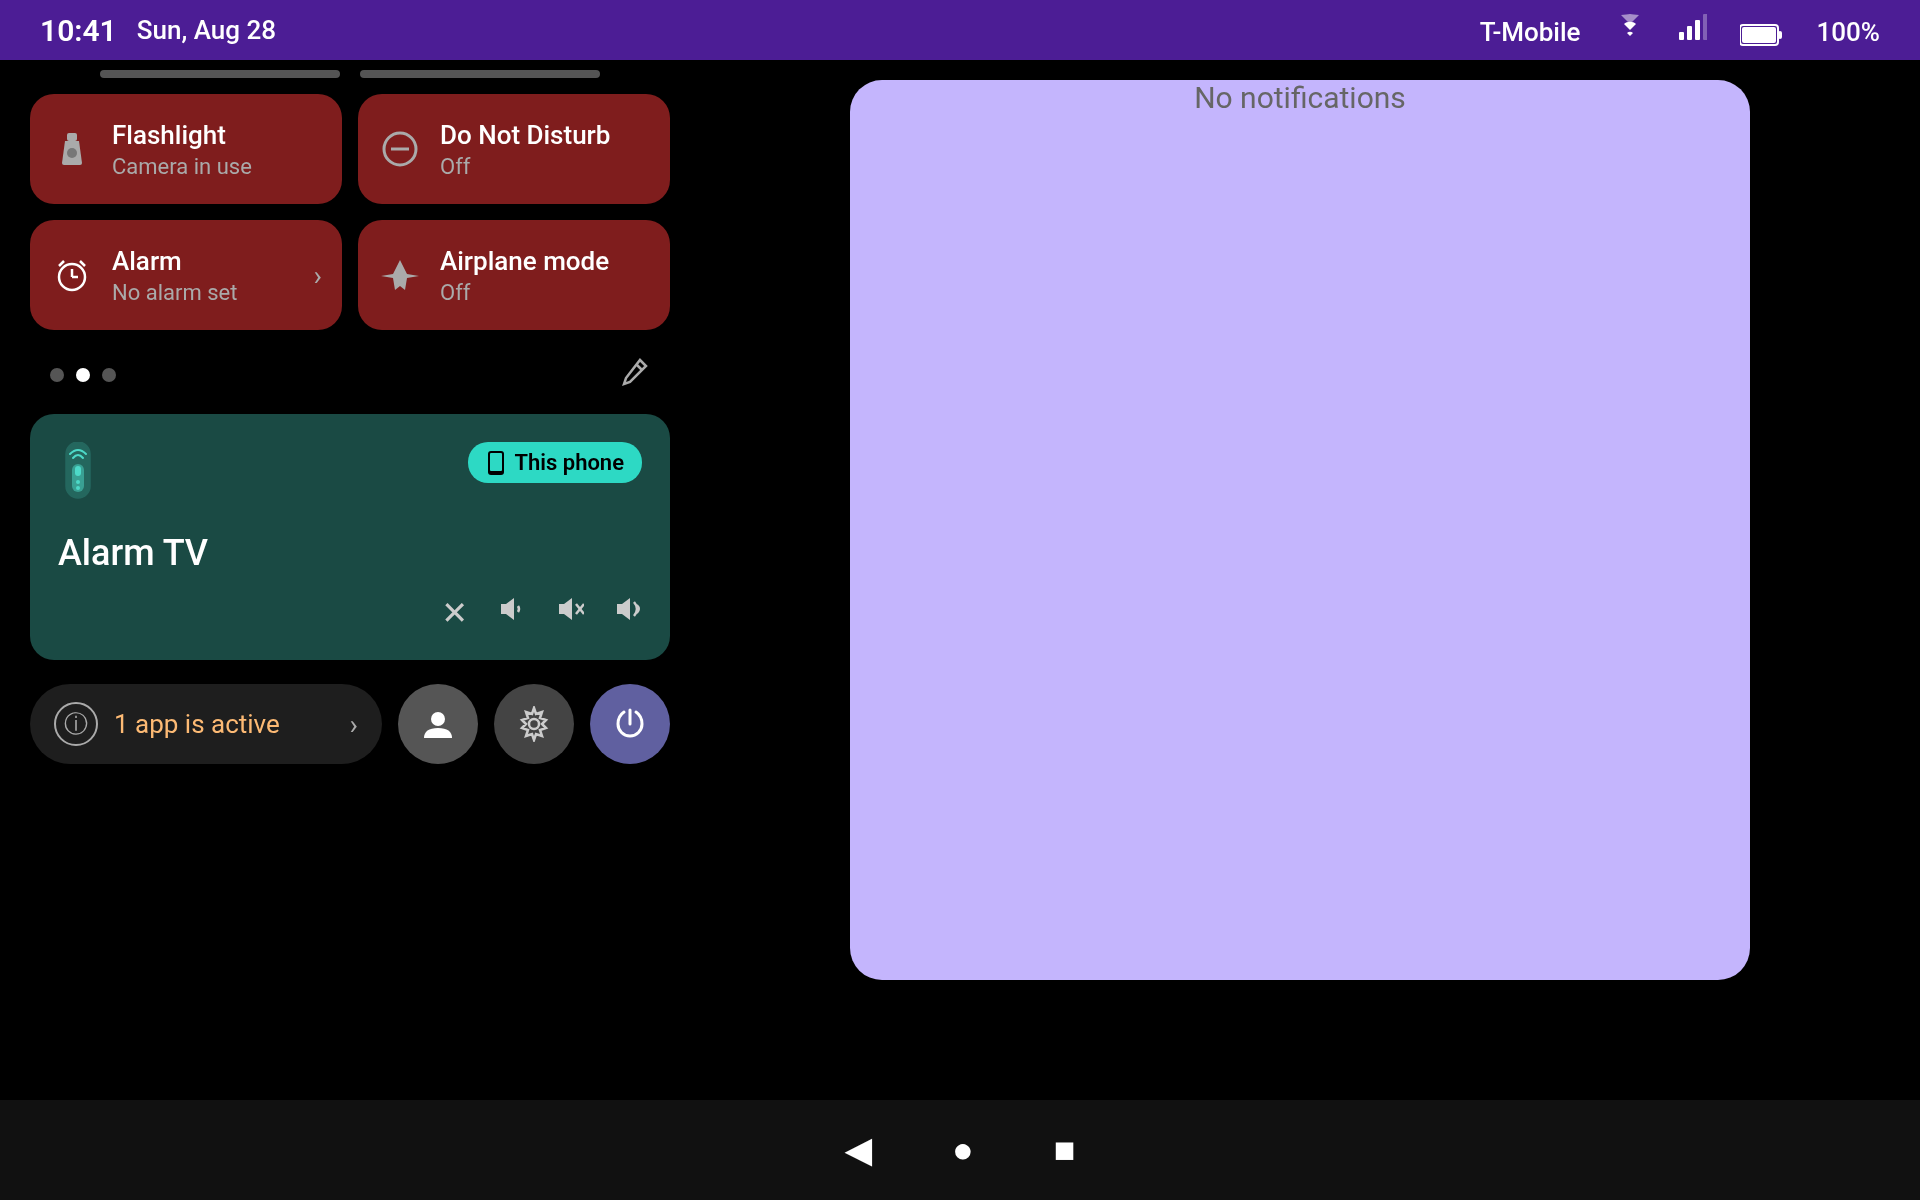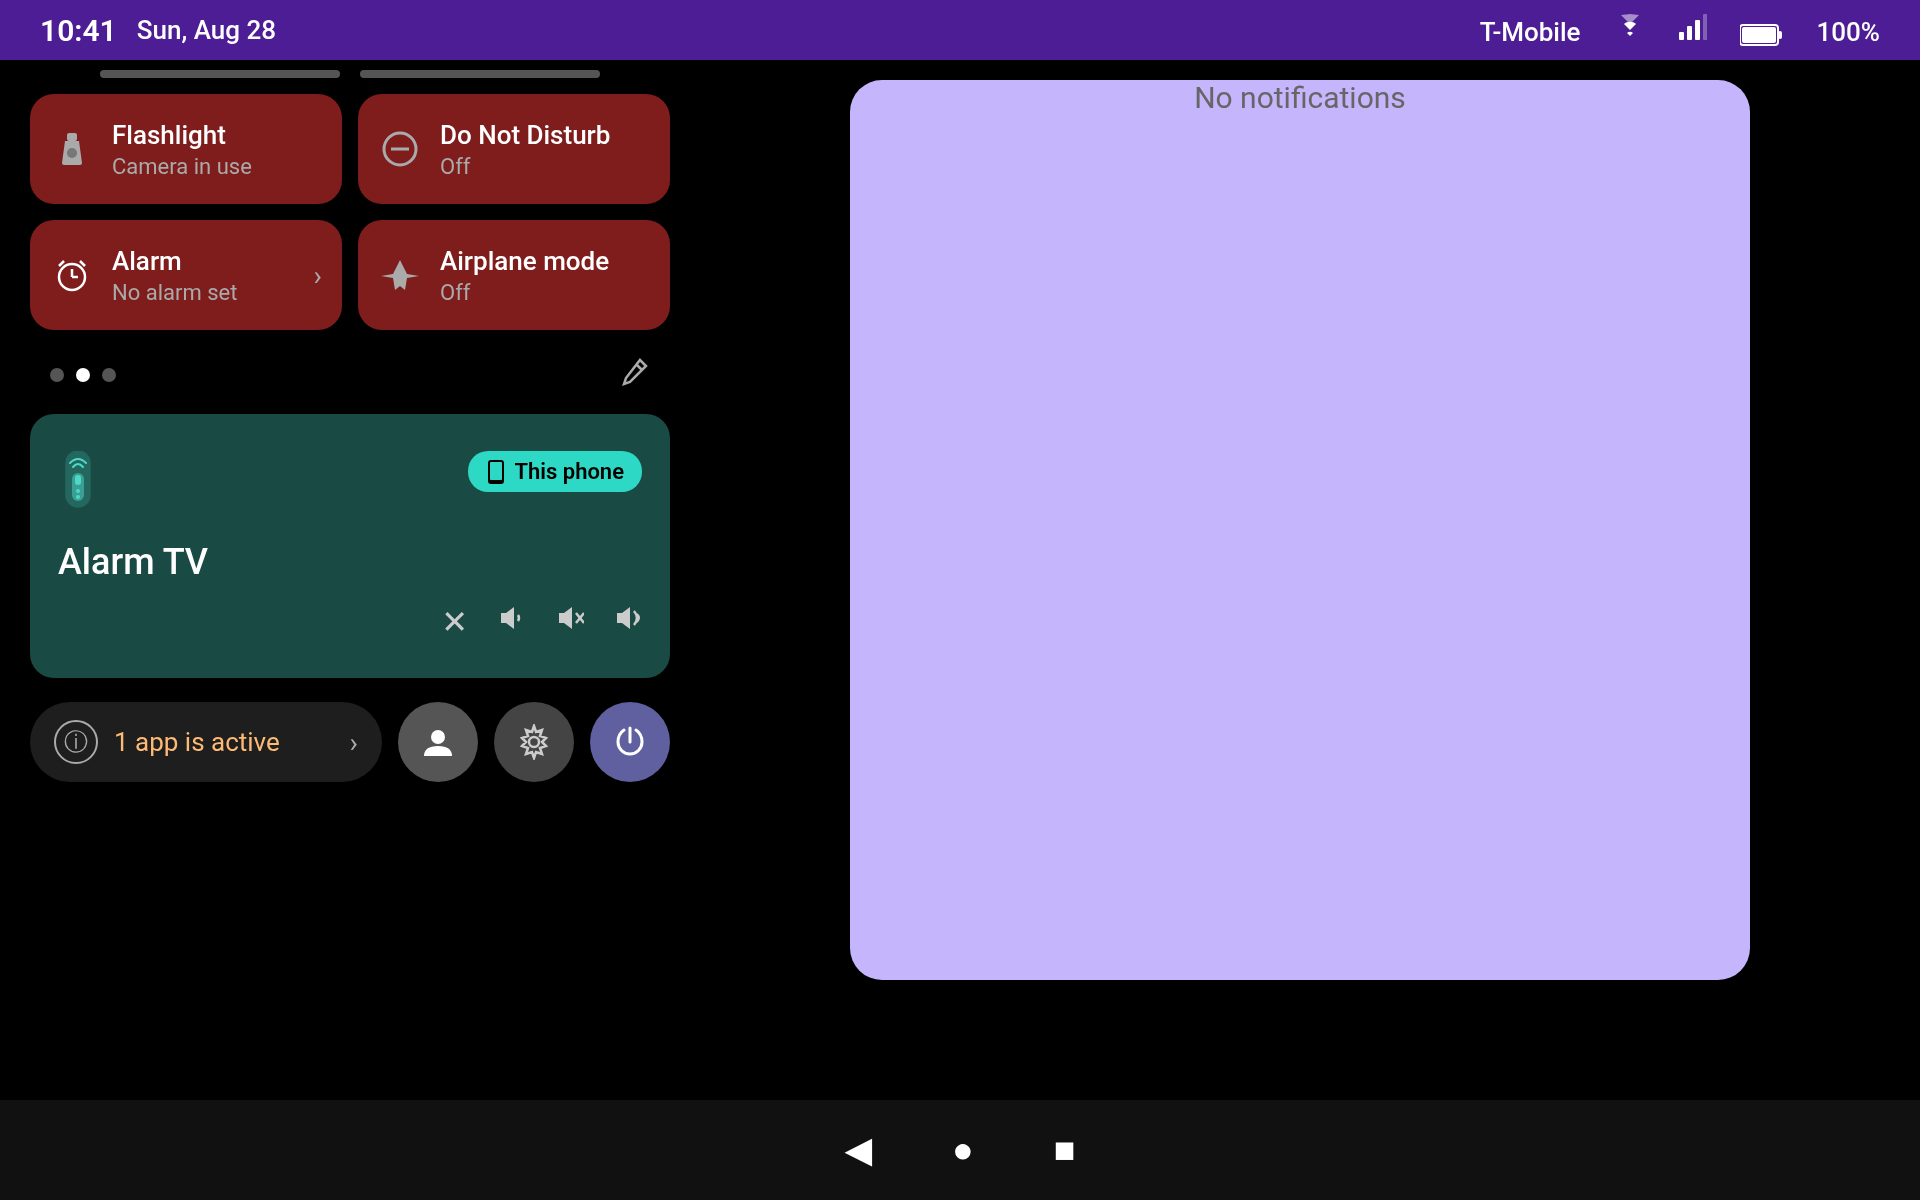--- a/index.html
+++ b/index.html
@@ -132,21 +132,21 @@
       font-size: 32px;
       cursor: pointer;
       background: none;
       border: none;
     }
 
     
     .watch-tv-card {
       background: #1a4a44;
       border-radius: 24px;
-      padding: 37px 28px;
+      padding: 28px 28px;
       margin-bottom: 20px;
     }
     .watch-tv-header {
       display: flex;
       align-items: flex-start;
       justify-content: space-between;
       margin-bottom: 20px;
     }
     .remote-icon {
       font-size: 40px;

